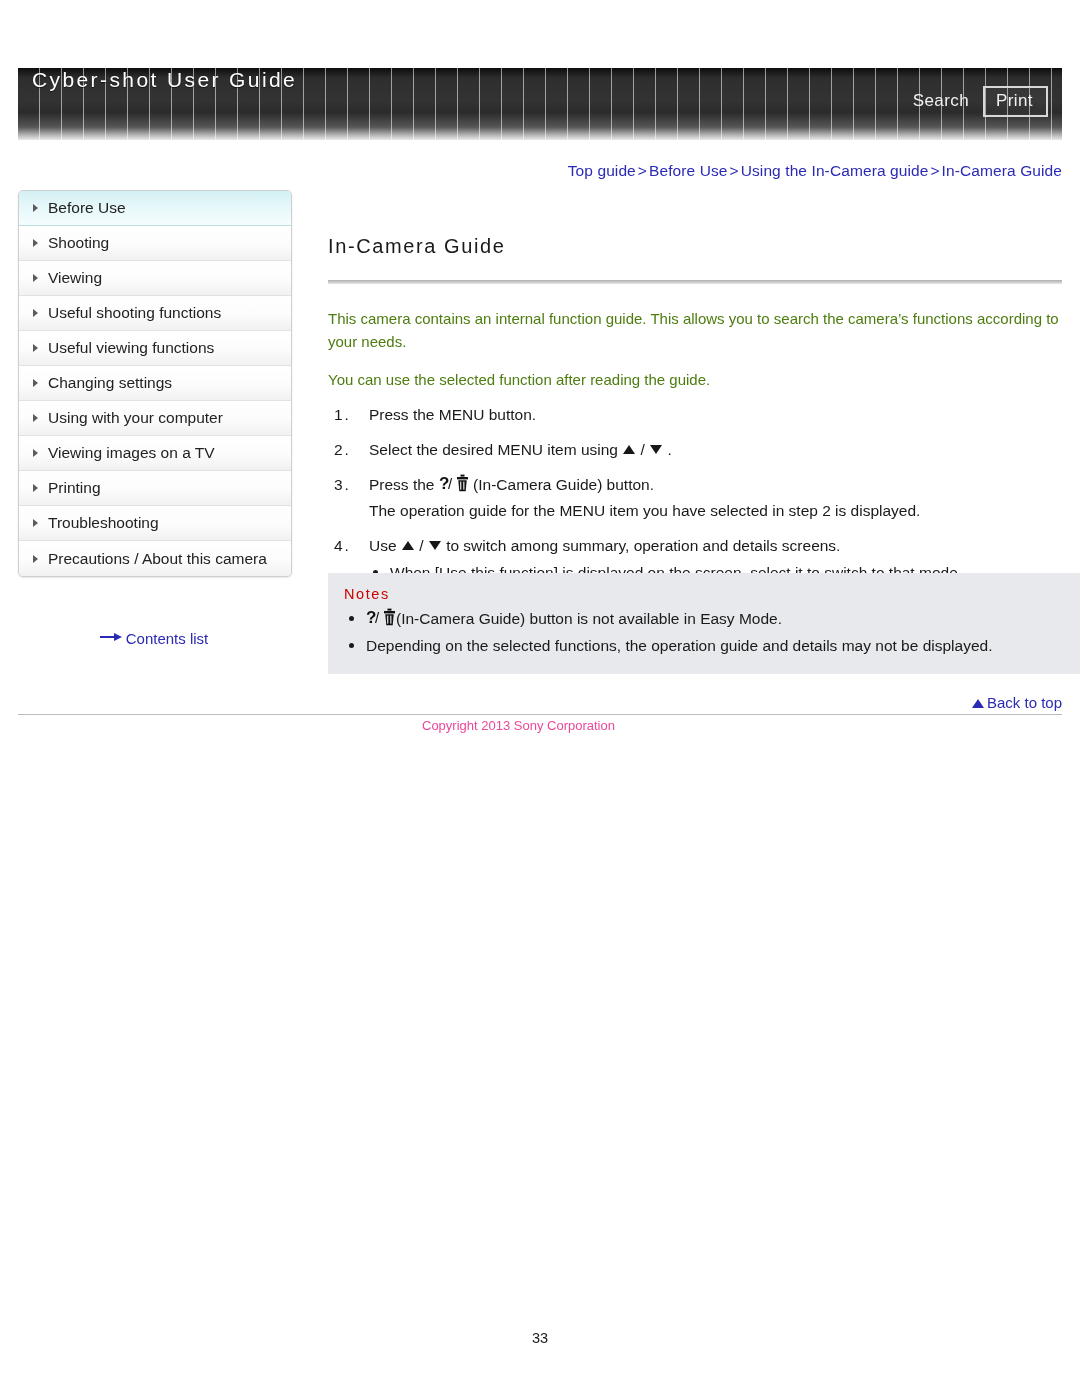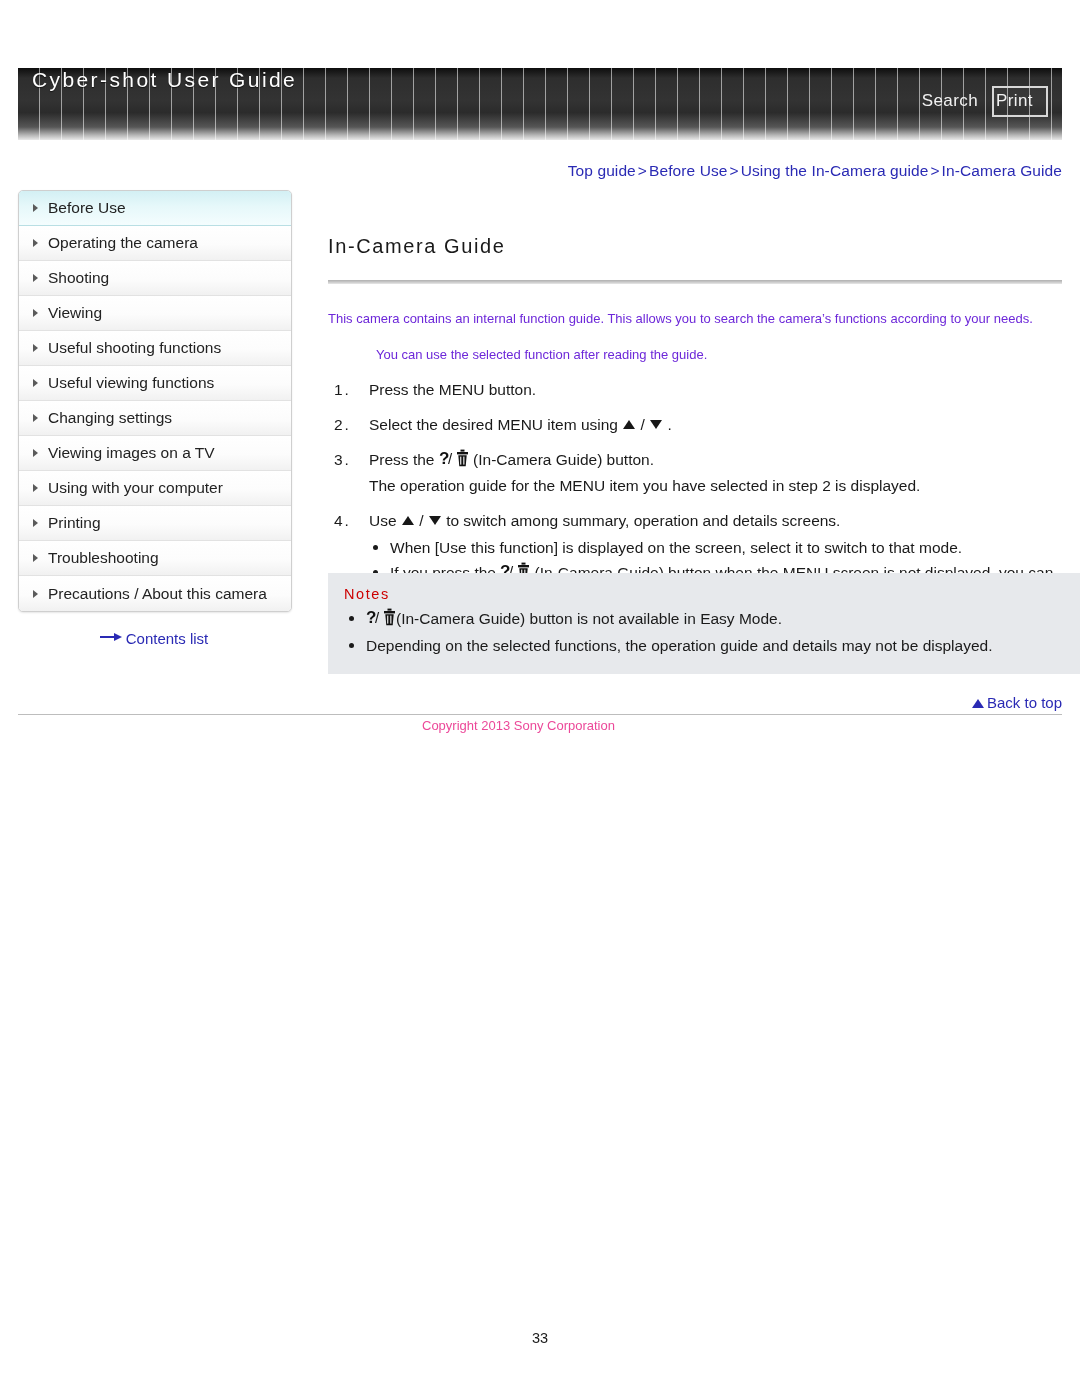--- a/index.html
+++ b/index.html
@@ -60,21 +60,21 @@
     font-size: 17px;
     letter-spacing: 0.4px;
     white-space: nowrap;
     cursor: pointer;
   }
   .header-print {
     color: #f2f2f2;
     font-size: 17px;
     letter-spacing: 0.4px;
     border: 2px solid #d8d8d8;
-    padding: 3px 13px 4px 2px;
+    padding: 3px 13px 4px 11px;
     background: rgba(255,255,255,0.03);
     white-space: nowrap;
     cursor: pointer;
   }
 
   
   .breadcrumb {
     position: absolute;
     right: 18px;
     top: 162px;
@@ -156,26 +156,26 @@
     color: #1a1a1a;
     font-weight: 500;
     padding-bottom: 8px;
   }
   .title-rule {
     height: 4px;
     background: linear-gradient(to bottom, #b0b0b0 0%, #c8c8c8 50%, #e8e8e8 100%);
     margin-bottom: 23px;
   }
   .para {
-    font-size: 13px;
+    font-size: 15px;
     line-height: 23px;
-    color: #6d28d9;
+    color: #4d7c0f;
     margin-bottom: 3px;
   }
-  .para.tight { margin-bottom: 0; margin-left: 48px; }
+  .para.tight { margin-bottom: 0; }
 
   ol.steps {
     list-style: none;
     margin: 12px 0 0 0;
     padding: 0;
   }
   ol.steps > li {
     position: relative;
     padding-left: 41px;
     font-size: 15.5px;
@@ -331,49 +331,45 @@
 
 <div class="breadcrumb"><span class="crumb-link">Top guide</span><span class="sep">&gt;</span><span class="crumb-link">Before Use</span><span class="sep">&gt;</span><span class="crumb-link">Using the In-Camera guide</span><span class="sep">&gt;</span><span class="crumb-link">In-Camera Guide</span></div>
 
 <nav class="sidebar">
   <div class="nav-item selected">
     <span class="nav-arrow"></span>
     <span>Before Use</span>
   </div>
   <div class="nav-item">
     <span class="nav-arrow"></span>
-    <span>Operating the camera</span>
-  </div>
-  <div class="nav-item">
-    <span class="nav-arrow"></span>
     <span>Shooting</span>
   </div>
   <div class="nav-item">
     <span class="nav-arrow"></span>
     <span>Viewing</span>
   </div>
   <div class="nav-item">
     <span class="nav-arrow"></span>
     <span>Useful shooting functions</span>
   </div>
   <div class="nav-item">
     <span class="nav-arrow"></span>
     <span>Useful viewing functions</span>
   </div>
   <div class="nav-item">
     <span class="nav-arrow"></span>
     <span>Changing settings</span>
   </div>
   <div class="nav-item">
     <span class="nav-arrow"></span>
+    <span>Using with your computer</span>
+  </div>
+  <div class="nav-item">
+    <span class="nav-arrow"></span>
     <span>Viewing images on a TV</span>
-  </div>
-  <div class="nav-item">
-    <span class="nav-arrow"></span>
-    <span>Using with your computer</span>
   </div>
   <div class="nav-item">
     <span class="nav-arrow"></span>
     <span>Printing</span>
   </div>
   <div class="nav-item">
     <span class="nav-arrow"></span>
     <span>Troubleshooting</span>
   </div>
   <div class="nav-item">

